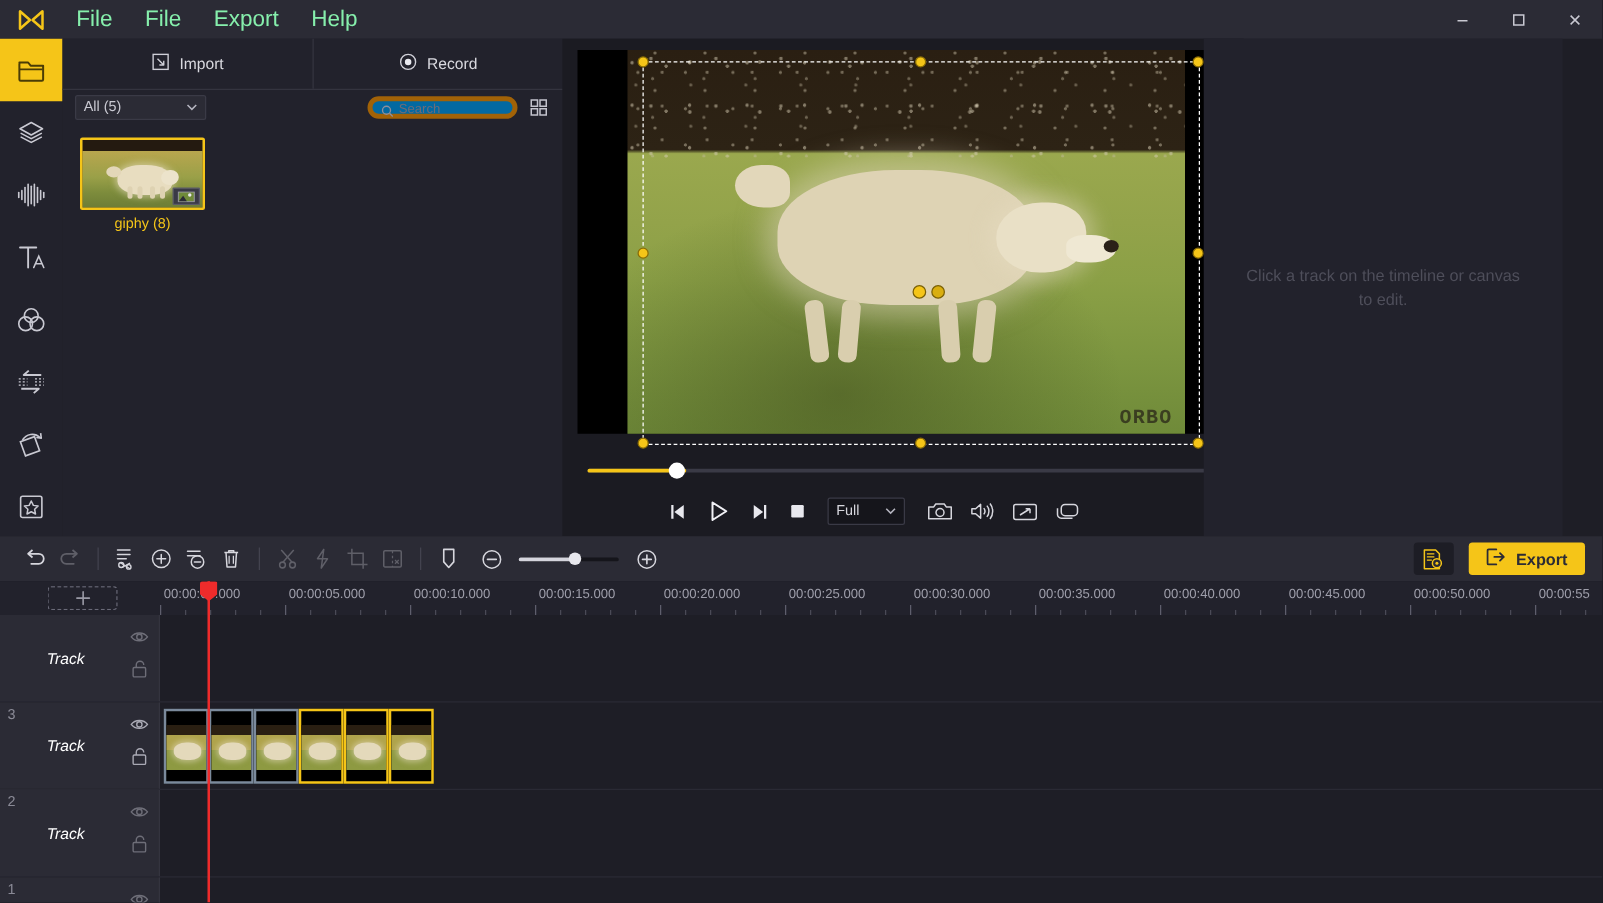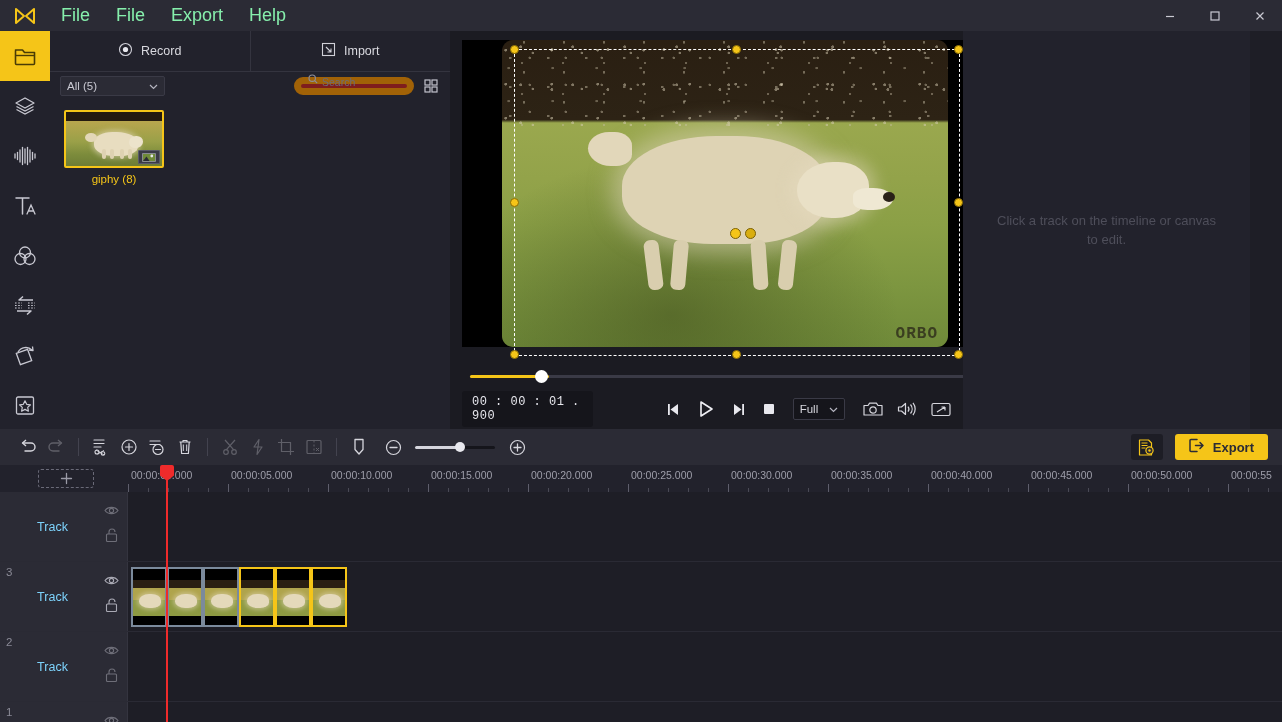--- a/index.html
+++ b/index.html
@@ -56,23 +56,23 @@
     height: 28px; display: flex; align-items: center; gap: 8px;
     padding: 0 10px;
   }
   .select-all {
     width: 105px; height: 20px; background: #2b2b35; border: 1px solid #3a3a46;
     border-radius: 2px; display: flex; align-items: center;
     padding: 0 6px; font-size: 11.5px; color: #c9c9d2; cursor: pointer;
     justify-content: space-between;
   }
   .search-box {
-    margin-left: auto; width: 120px; height: 18px; background: #7f1d1d;
-    border: 7px solid #a16207; border-radius: 9px;
-    display: flex; align-items: flex-end; gap: 4px; padding: 0 7px;
+    margin-left: auto; width: 120px; height: 18px; background: #0369a1;
+    border: 4px solid #a16207; border-radius: 9px;
+    display: flex; align-items: flex-start; gap: 4px; padding: 0 7px;
   }
   .search-box input {
     background: transparent; border: none; outline: none; width: 100%;
     font-size: 10.5px; color: #b8b8c2; font-family: "Liberation Sans", sans-serif;
   }
   .search-box input::placeholder { color: #6c6c78; }
   .grid-toggle { width: 18px; height: 18px; display: flex; align-items: center; justify-content: center; cursor: pointer; }
 
   .media-grid { padding: 10px 0 0 14px; display: flex; flex-wrap: wrap; gap: 12px; }
   .media-card { width: 100px; cursor: pointer; }
@@ -123,21 +123,20 @@
     background: #000;
   }
   .video-frame {
     position: absolute; left: 40px; top: 0px; width: 446px; height: 307px;
     background:
       linear-gradient(to bottom,
         #2a1f12 0%, #2d2315 26%,
         #9aa84e 27%, #93a34a 45%,
         #8ba046 60%, #7d9640 80%, #6f8a39 100%);
     overflow: hidden;
-    border-radius: 11px;
   }
   .hedge-spray {
     position: absolute; left: 0; top: 0; width: 100%; height: 28%;
     background-image:
       radial-gradient(circle at 8% 30%, rgba(210,200,175,.55) 0 1.1px, transparent 1.6px),
       radial-gradient(circle at 22% 62%, rgba(210,200,175,.45) 0 1px, transparent 1.5px),
       radial-gradient(circle at 36% 18%, rgba(215,205,180,.5) 0 1.2px, transparent 1.7px),
       radial-gradient(circle at 49% 74%, rgba(200,190,165,.42) 0 1px, transparent 1.5px),
       radial-gradient(circle at 63% 36%, rgba(215,205,180,.5) 0 1.1px, transparent 1.6px),
       radial-gradient(circle at 77% 66%, rgba(205,195,170,.45) 0 1px, transparent 1.5px),
@@ -271,21 +270,21 @@
   .tick-label { position: absolute; top: 4px; font-size: 10.5px; color: #9e9eaa; white-space: nowrap; }
 
   .tracks { position: absolute; left: 0; top: 27px; width: 1282px; height: 230px; }
   .track-row { position: relative; height: 70px; border-bottom: 1px solid #2a2a34; }
   .track-head {
     position: absolute; left: 0; top: 0; width: 128px; height: 100%;
     background: #2b2b35; border-right: 1px solid #34343f;
     display: flex; align-items: center;
   }
   .track-num { position: absolute; left: 6px; top: 4px; font-size: 11.5px; color: #8a8a96; }
-  .track-name { width: 100%; text-align: center; font-size: 12.5px; color: #7dd3fc; padding-right: 22px; }
+  .track-name { width: 100%; text-align: center; font-size: 12.5px; color: #ffffff; padding-right: 22px; font-style: italic; }
   .track-ctrls { position: absolute; right: 8px; top: 10px; display: flex; flex-direction: column; gap: 8px; align-items: center; }
   .tc-icon { cursor: pointer; opacity: .85; }
   .tc-icon.dim { opacity: .45; }
   .track-lane { position: absolute; left: 128px; top: 0; right: 0; height: 100%; }
 
   .clip-strip { position: absolute; display: flex; }
   .clip {
     width: 36px; height: 60px; border: 2px solid #7b8a9c; background: #000;
     box-sizing: border-box; overflow: hidden; position: relative; cursor: pointer;
   }
@@ -405,34 +404,34 @@
         <path d="M13 6.8 l1.7 3.5 3.8 .5 -2.8 2.6 .7 3.8 -3.4 -1.8 -3.4 1.8 .7 -3.8 -2.8 -2.6 3.8 -.5 z" fill="none" stroke="#c9c9d2" stroke-width="1.2" stroke-linejoin="round"></path>
       </svg>
     </div>
   </div>
 
   <div class="media-panel">
     <div class="media-tabs">
       <div class="media-tab">
         <span>
           <svg width="15" height="15" viewBox="0 0 15 15">
-            <circle cx="7.5" cy="7.5" r="6" fill="none" stroke="#d0d0d8" stroke-width="1.1"></circle>
-            <circle cx="7.5" cy="7.5" r="2.6" fill="#e8e8ee"></circle>
+            <rect x="1.5" y="1.5" width="12" height="12" fill="none" stroke="#d0d0d8" stroke-width="1.1"></rect>
+            <path d="M5 5 L10 10 M10 6.5 V10 H6.5" fill="none" stroke="#d0d0d8" stroke-width="1.1" stroke-linejoin="round"></path>
           </svg>
         </span>
-        <span>Record</span>
+        <span>Import</span>
       </div>
       <div class="media-tab">
         <span>
           <svg width="15" height="15" viewBox="0 0 15 15">
-            <rect x="1.5" y="1.5" width="12" height="12" fill="none" stroke="#d0d0d8" stroke-width="1.1"></rect>
-            <path d="M5 5 L10 10 M10 6.5 V10 H6.5" fill="none" stroke="#d0d0d8" stroke-width="1.1" stroke-linejoin="round"></path>
+            <circle cx="7.5" cy="7.5" r="6" fill="none" stroke="#d0d0d8" stroke-width="1.1"></circle>
+            <circle cx="7.5" cy="7.5" r="2.6" fill="#e8e8ee"></circle>
           </svg>
         </span>
-        <span>Import</span>
+        <span>Record</span>
       </div>
     </div>
 
     <div class="media-toolbar">
       <div class="select-all">
         <span>All (5)</span>
         <span>
           <svg width="9" height="6" viewBox="0 0 9 6">
               <path d="M1 1 L4.5 4.5 L8 1" fill="none" stroke="#b5b5c0" stroke-width="1.2"></path>
             </svg>
@@ -516,21 +515,20 @@
     </div>
 
     <div class="scrub-row">
       <div class="scrub-track">
         <div class="scrub-fill"></div>
       </div>
       <div class="scrub-knob"></div>
     </div>
 
     <div class="transport">
-      <div class="timecode">00 : 00 : 01 . 900</div>
       <div class="tr-btns">
         <div class="tr-btn">
           <svg width="17" height="15" viewBox="0 0 17 15">
             <path d="M13 2 L5.5 7.5 L13 13 Z" fill="#e8e8ee"></path>
             <rect x="3" y="2" width="1.8" height="11" fill="#e8e8ee"></rect>
           </svg>
         </div>
         <div class="tr-btn">
           <svg width="20" height="20" viewBox="0 0 20 20">
               <path d="M5 3 L16 10 L5 17 Z" fill="none" stroke="#f0f0f5" stroke-width="1.6" stroke-linejoin="round"></path>

